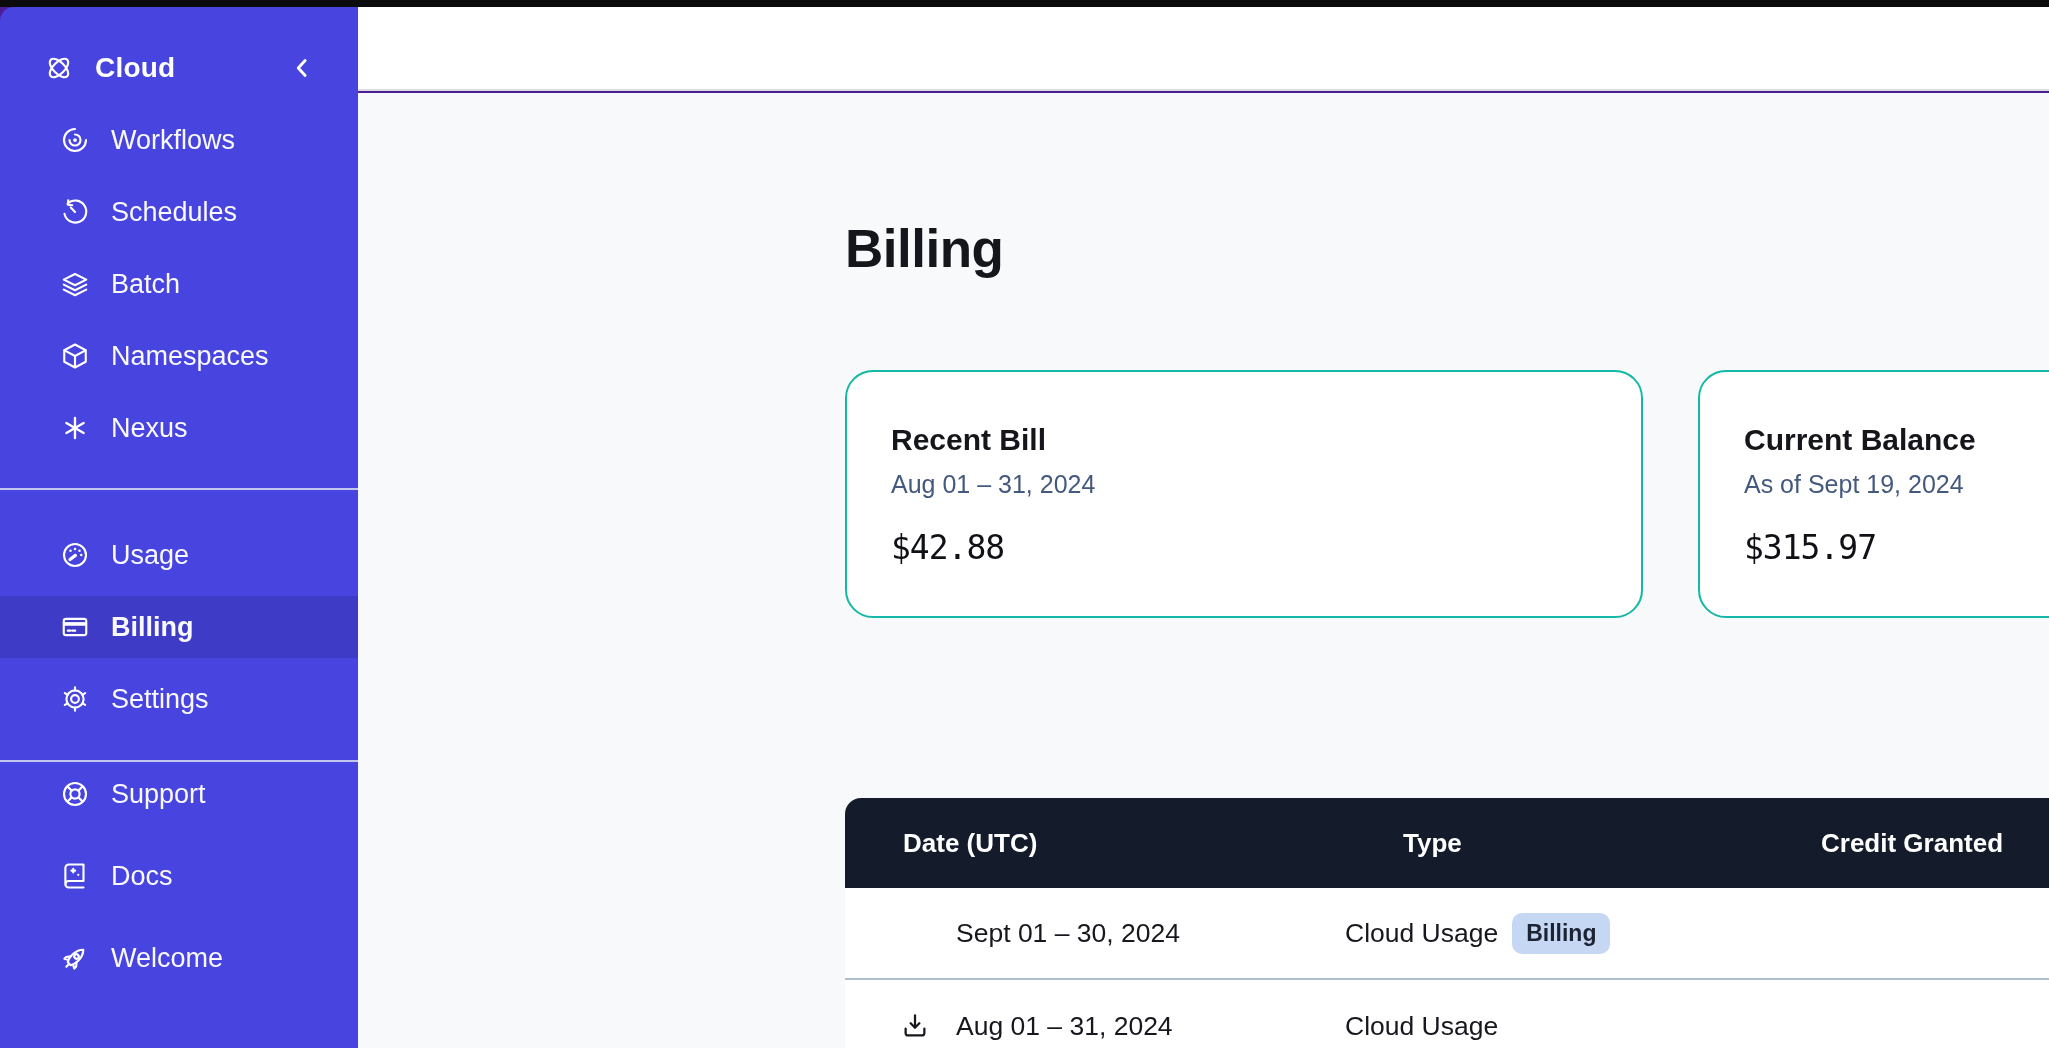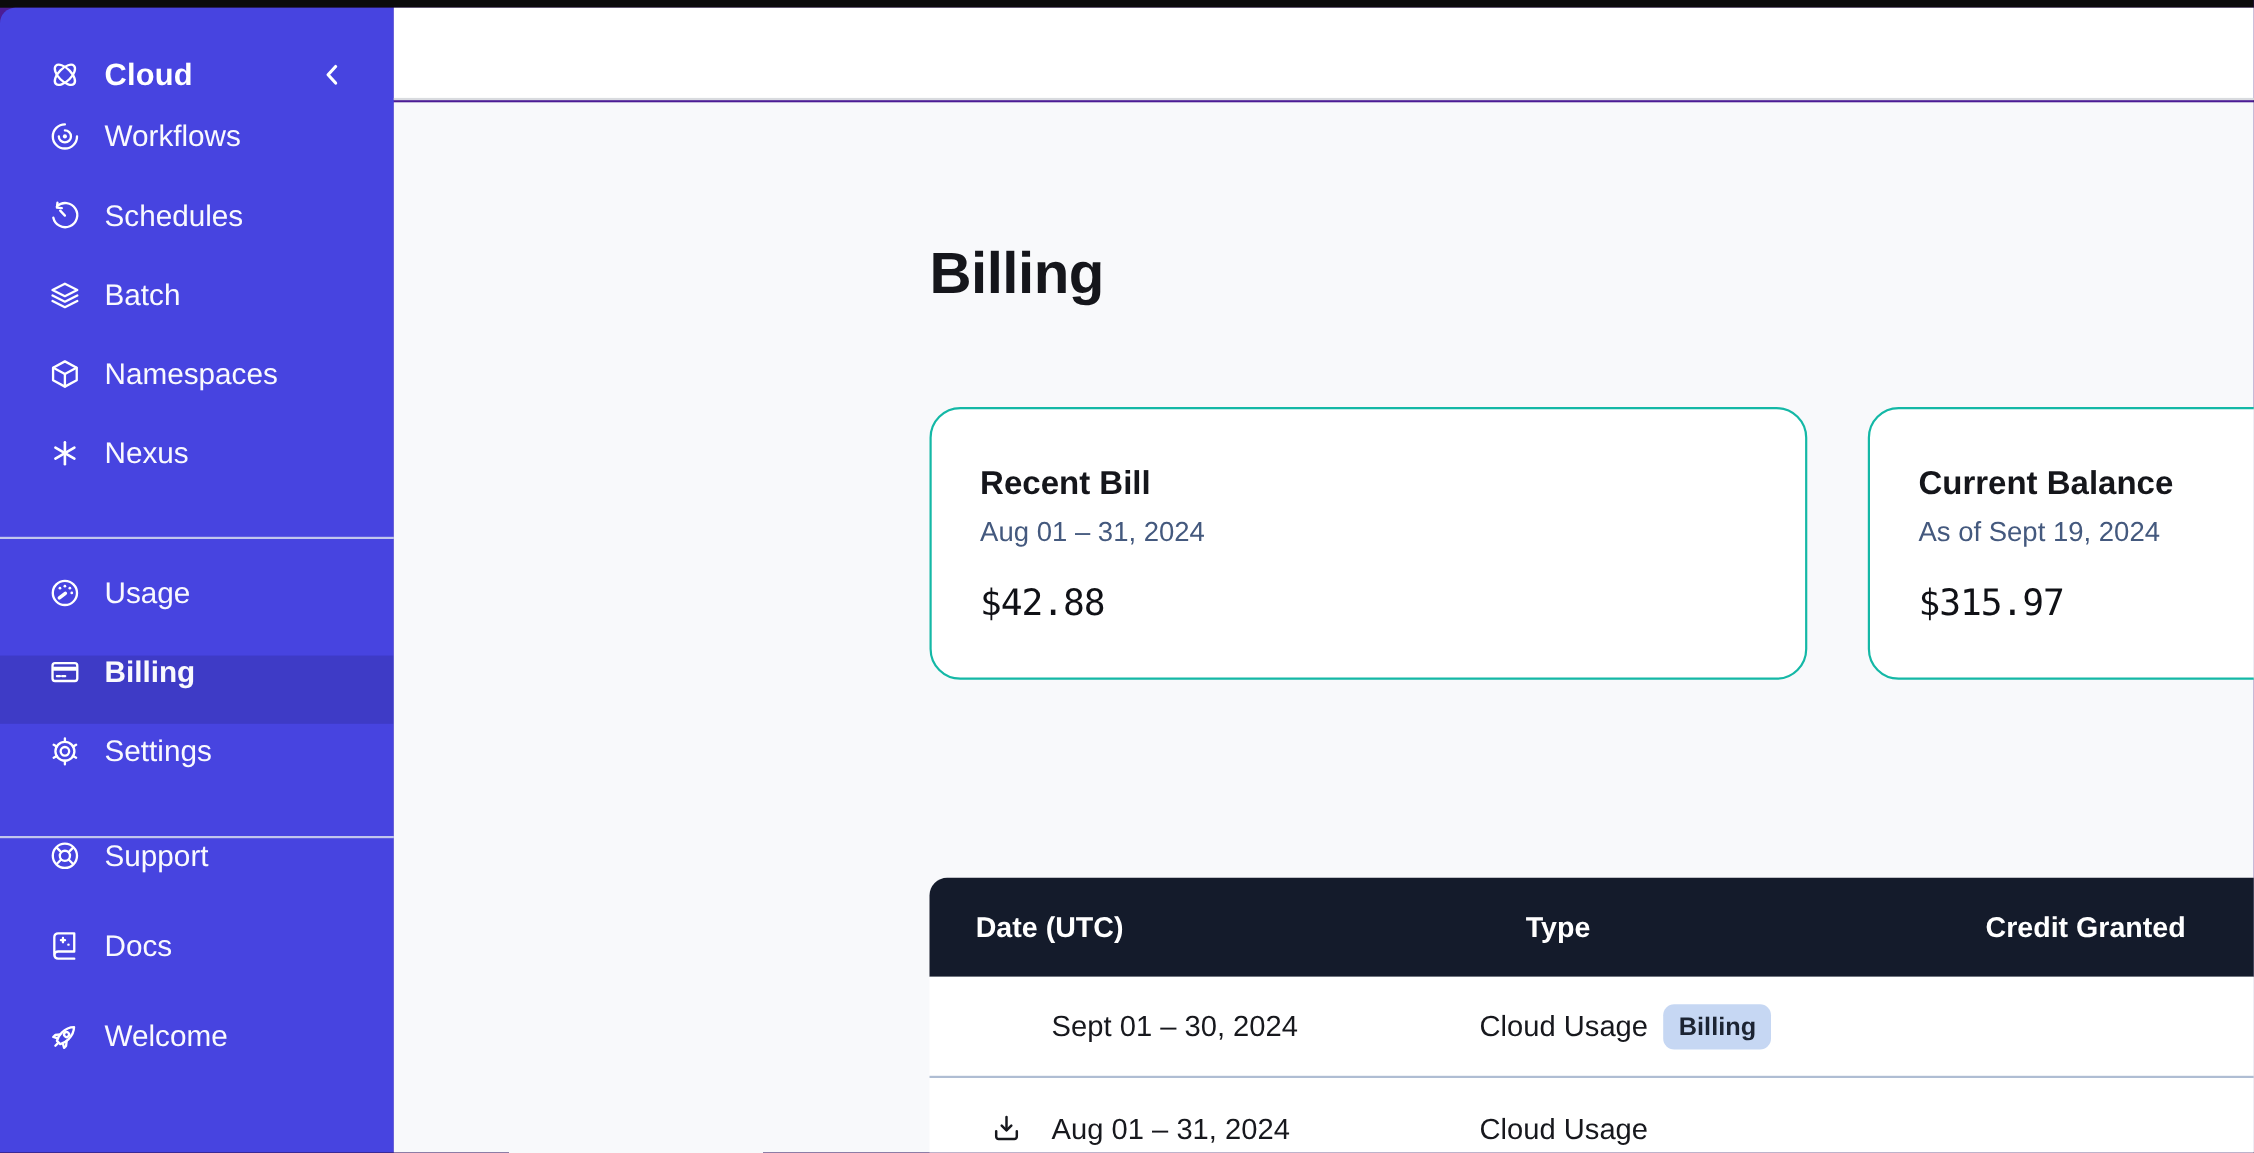--- a/index.html
+++ b/index.html
@@ -12,21 +12,21 @@
   .sidebar{position:absolute;left:0;top:7px;bottom:0;width:358px;background:#4744E0;
            border-top-left-radius:14px;color:#fff;}
   .side-header{position:absolute;left:0;top:39px;width:100%;height:44px;display:flex;align-items:center;padding-left:44px;}
   .brand-label{font-size:28px;font-weight:700;margin-left:21px;letter-spacing:.2px;}
   .collapse-btn{position:absolute;right:40px;top:6px;width:32px;height:32px;background:transparent;border:none;
                 display:flex;align-items:center;justify-content:center;cursor:pointer;padding:0;}
   .nav{position:absolute;left:0;width:100%;display:flex;flex-direction:column;}
   .nav-1{top:102px;gap:10px;}
   .nav-2{top:517px;gap:10px;}
   .nav-3{top:756px;gap:20px;}
-  .nav-item{height:62px;display:flex;padding-left:44px;width:100%;cursor:pointer;}
+  .nav-item{height:62px;display:flex;align-items:center;padding-left:60px;width:100%;cursor:pointer;}
   .nav-item .label{font-size:27px;margin-left:21px;color:rgba(255,255,255,.97);}
   .nav-item.active{background:#3E3BC6;}
   .nav-item.active .label{font-weight:700;}
   .icon{width:30px;height:30px;display:inline-flex;align-items:center;justify-content:center;flex:0 0 30px;}
   .icon svg{width:30px;height:30px;display:block;}
   .divider{position:absolute;left:0;width:100%;height:2px;background:rgba(215,221,238,.85);}
   .d1{top:481px;}
   .d2{top:753px;}
   
   .topbar{position:absolute;left:358px;right:0;top:7px;height:84px;background:#FFFFFF;
@@ -47,21 +47,21 @@
   .tabs{position:absolute;left:487px;right:0;top:592px;height:53px;}
   .tab{display:inline-block;padding:0 7px;font-size:26px;font-weight:500;cursor:pointer;line-height:32px;}
   .tab-invoices{color:#4745E0;}
   .tab-credits{color:#252A34;margin-left:33px;}
   .tab-track{position:absolute;left:0;right:0;top:50px;height:2px;background:#A9B6CA;}
   .tab-activebar{position:absolute;left:0;top:48px;width:127px;height:5px;background:#4845E2;border-radius:3px;}
   
   .table{position:absolute;left:487px;top:705px;width:1400px;}
   .thead{height:90px;background:#141B2B;border-radius:16px 16px 0 0;display:flex;align-items:center;
          color:#FFFFFF;font-size:26px;font-weight:600;}
-  .th.c1{flex:0 0 500px;padding-left:42px;}
+  .th.c1{flex:0 0 500px;padding-left:42px;margin-left:16px;}
   .th.c2{flex:0 0 418px;margin-left:42px;}
   .th.c3{flex:1 1 auto;}
   .trow{height:92px;background:#FFFFFF;display:flex;align-items:center;font-size:26.5px;color:#17181D;}
   .trow.with-border{border-bottom:2px solid #AFBDD3;}
   .td.c1{flex:0 0 500px;display:flex;align-items:center;padding-left:52px;}
   .td.c2{flex:0 0 418px;display:flex;align-items:center;}
   .td.c3{flex:1 1 auto;}
   .icon-slot{width:59px;display:flex;align-items:center;}
   .dl-btn{background:transparent;border:none;padding:0;cursor:pointer;width:36px;height:36px;
           display:flex;align-items:center;justify-content:center;}

